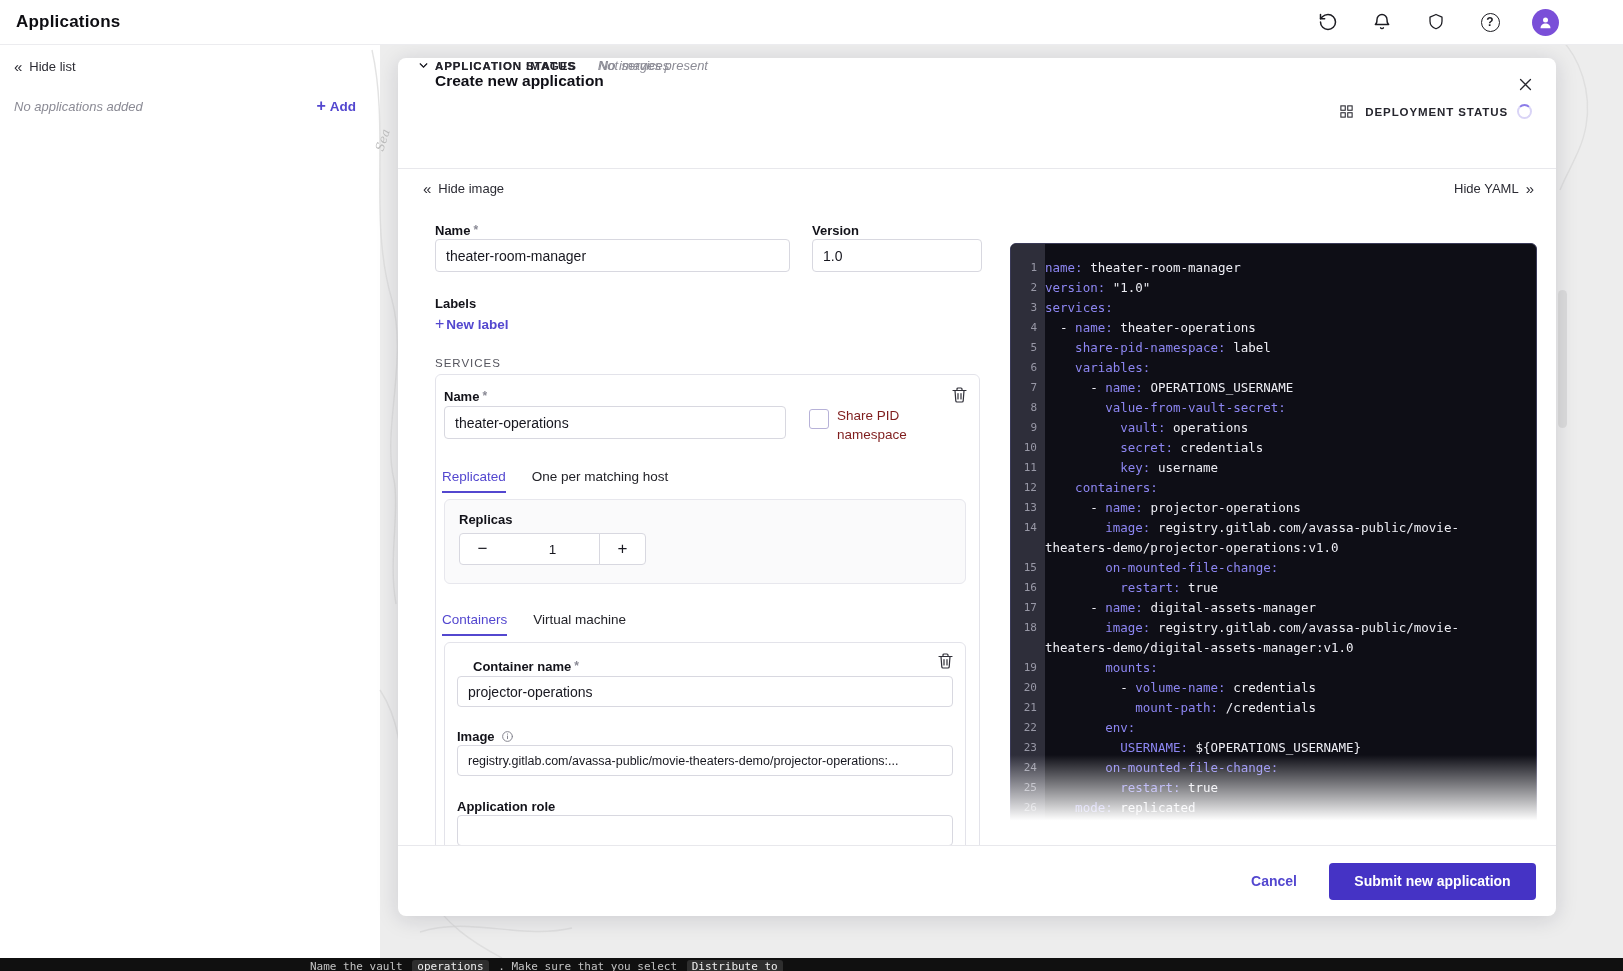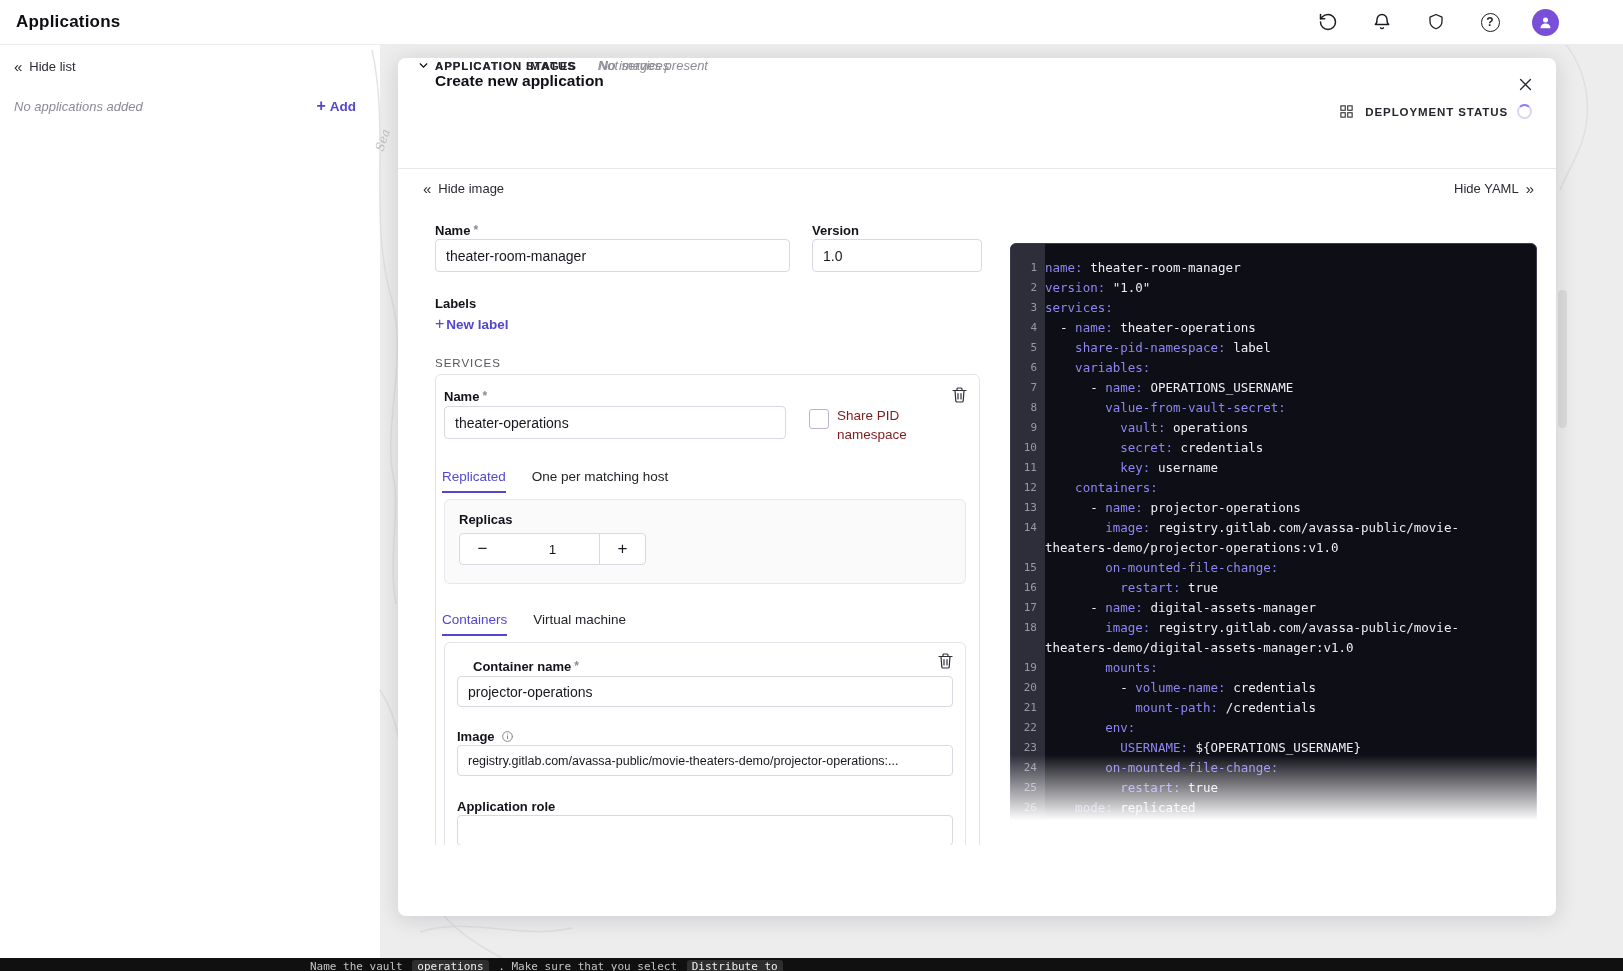--- a/index.html
+++ b/index.html
@@ -424,19 +424,23 @@
             <span class="cl"><span class="v">    </span><span class="k">mode: </span><span class="v">replicated</span></span>
           </div>
           <div class="crow">
             <span class="gut">27</span>
             <span class="cl"><span class="v">    </span><span class="k">replicas: </span><span class="v">1</span></span>
           </div>
         </div>
     </div>
     <div class="yaml-fade"></div>
 
+    <div class="footer">
+      <button class="cancel-btn">Cancel</button>
+      <button class="submit-btn">Submit new application</button>
+    </div>
   </section>
 
   <div class="statusbar">
     <div class="statusbar-inner" id="statusbar-inner"><span>Name the vault </span><span class="sb-code">operations</span><span> . Make sure that you select </span><span class="sb-code">Distribute to</span></div>
   </div>
 
 </div>
 
 </body></html>

